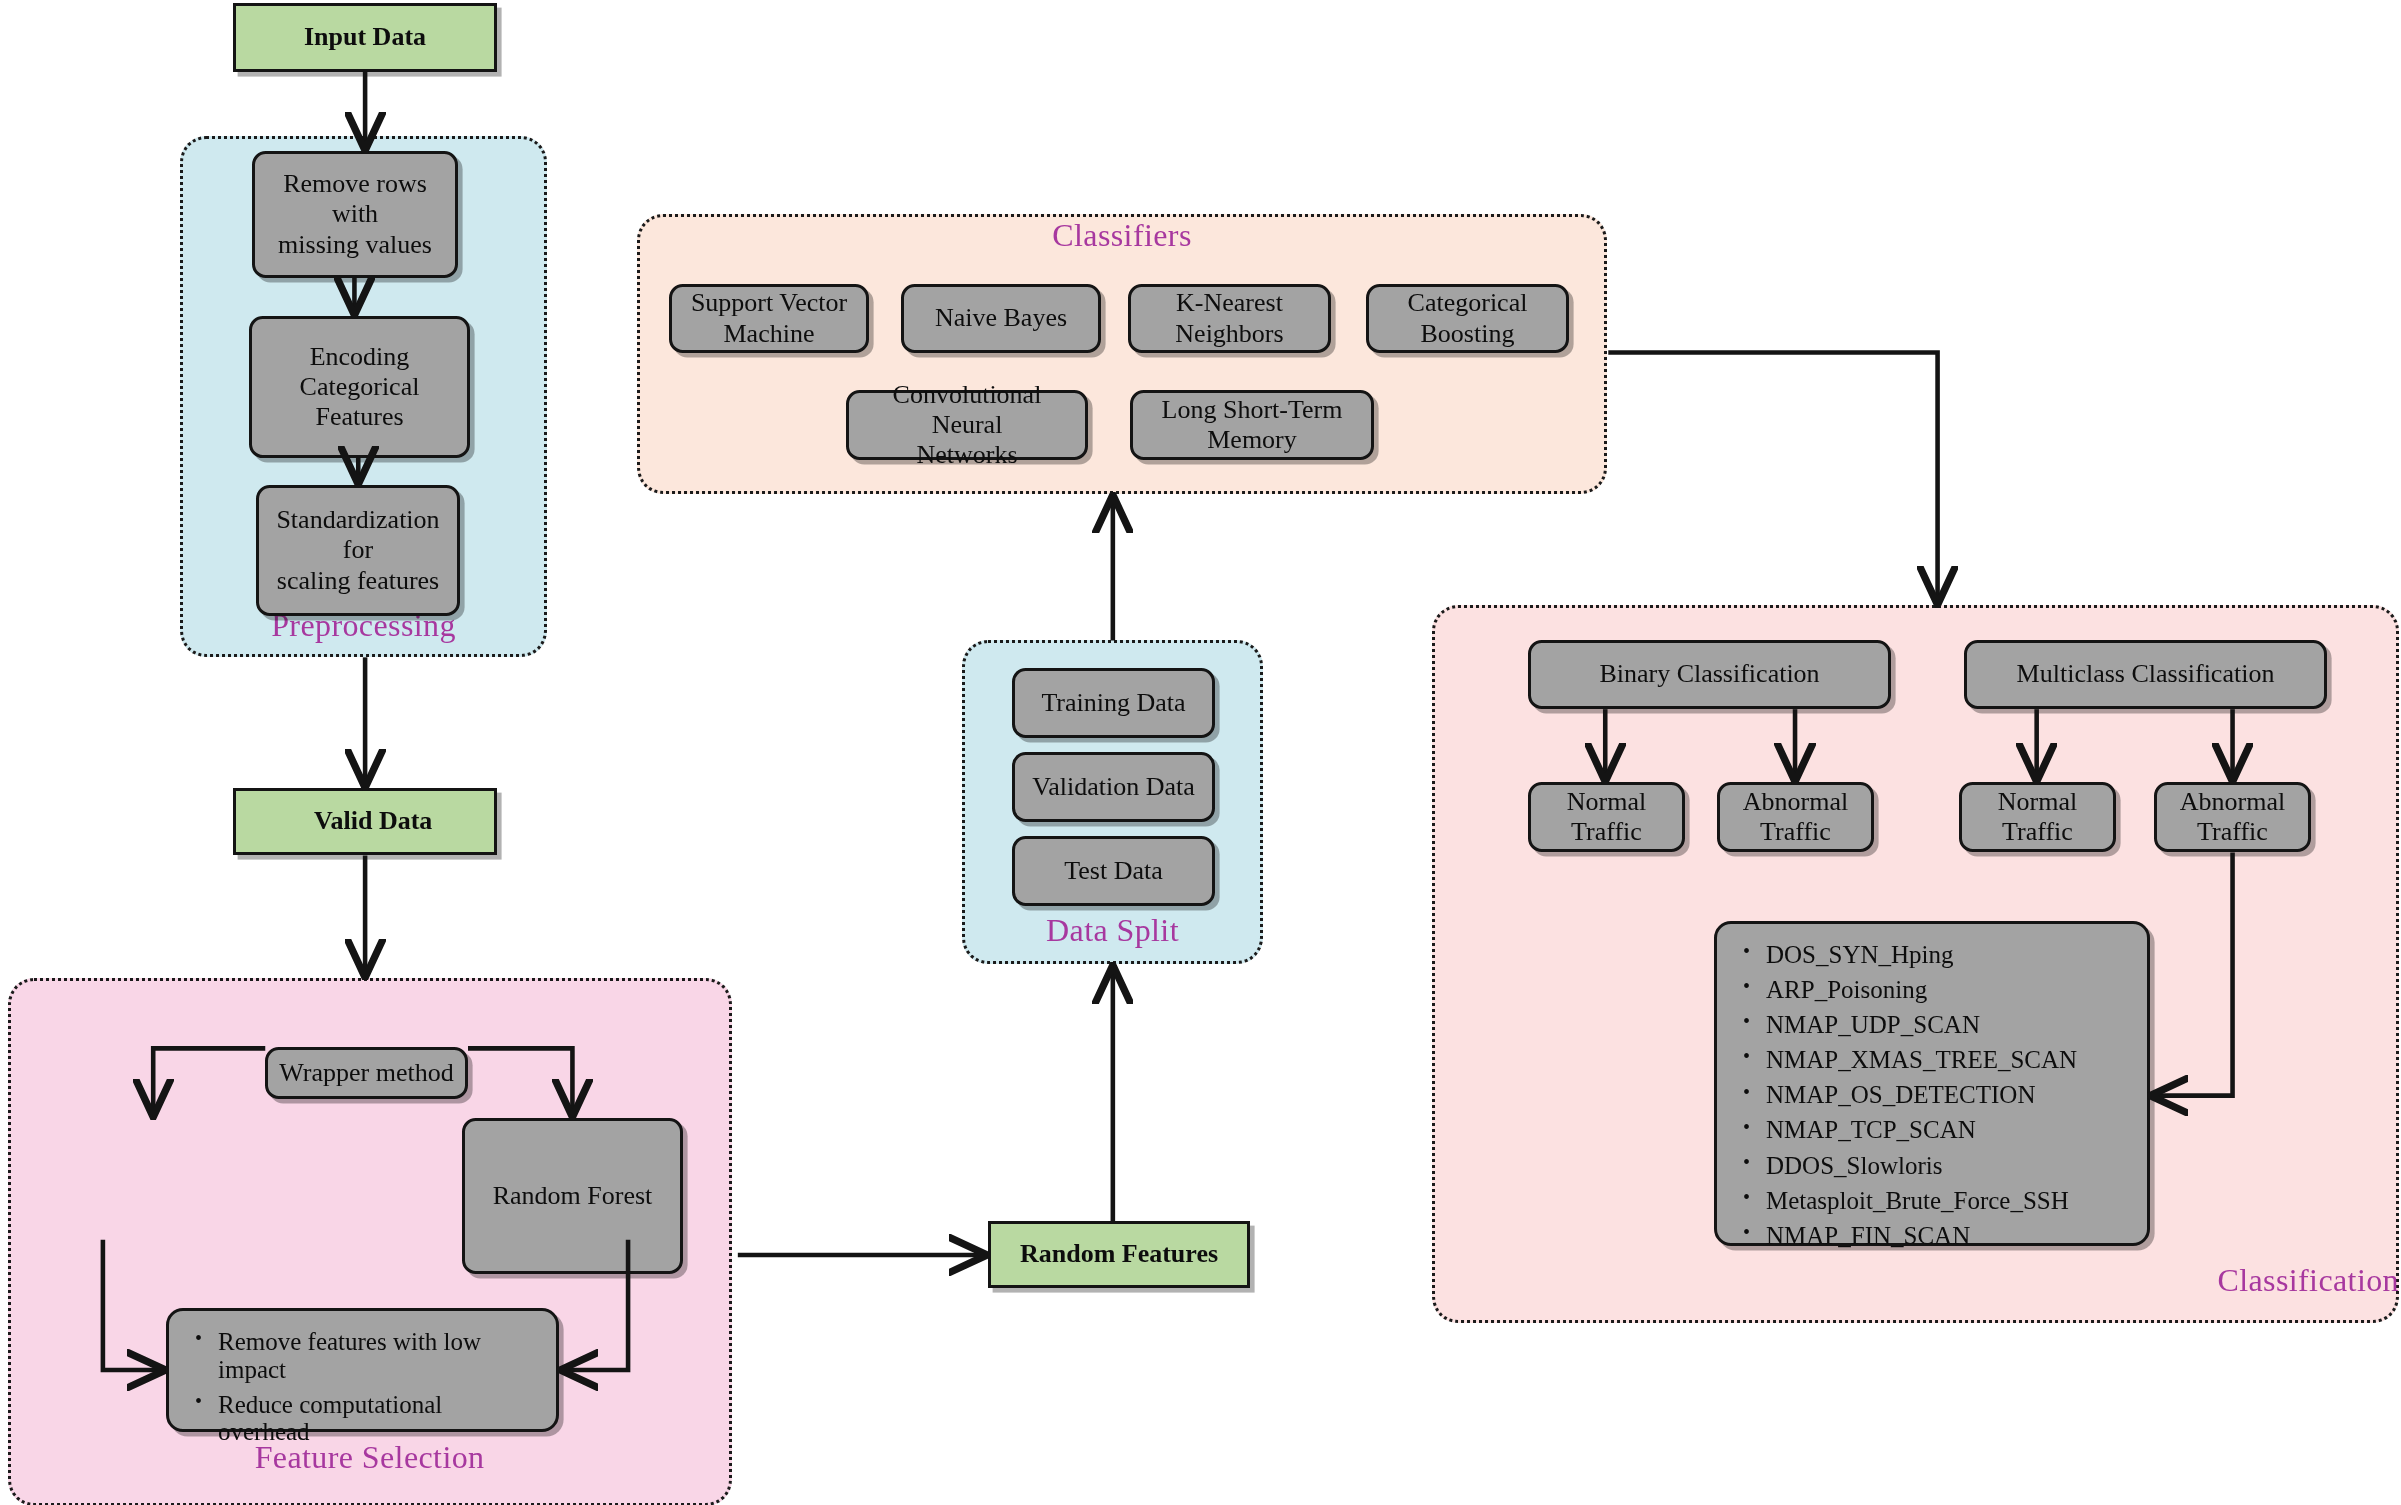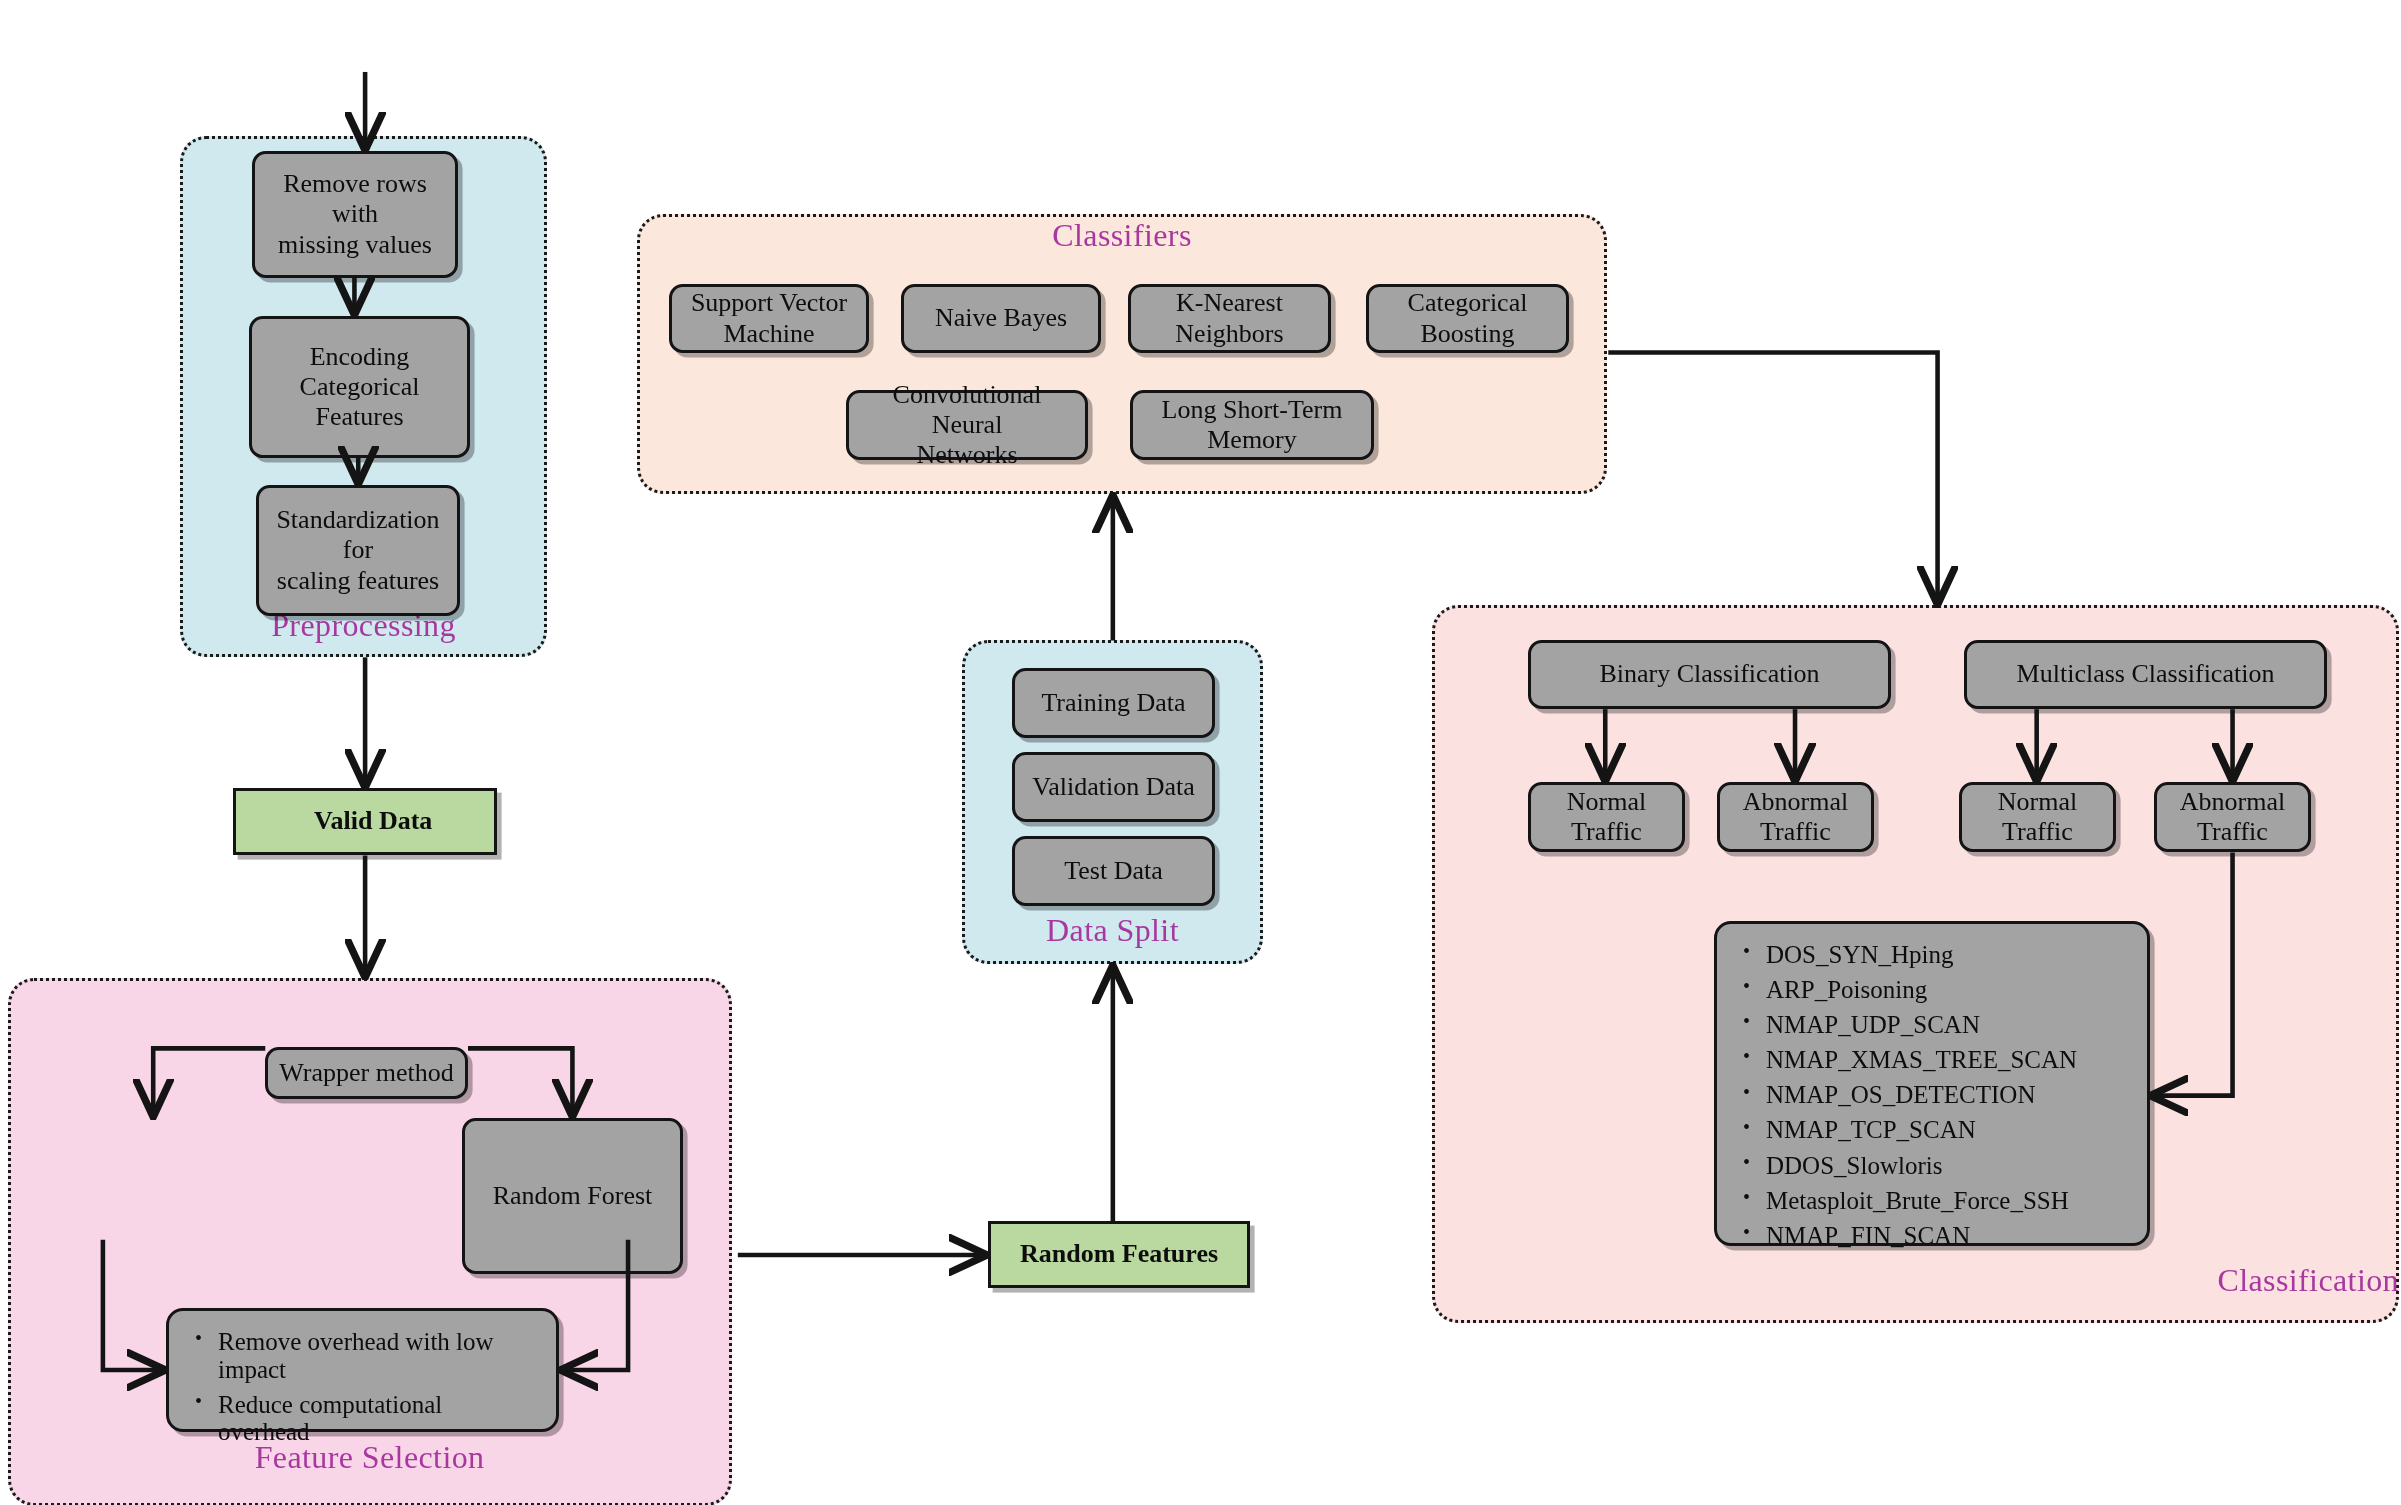--- a/index.html
+++ b/index.html
@@ -189,33 +189,34 @@
       <path d="M2929,1118 L2929,1437 L2828,1437"></path>
     </g>
   </svg>
 
   <div class="region-label" id="label-preprocessing">Preprocessing</div>
   <div class="region-label" id="label-featureselection">Feature Selection</div>
   <div class="region-label" id="label-datasplit">Data Split</div>
   <div class="region-label" id="label-classifiers">Classifiers</div>
   <div class="region-label" id="label-classification">Classification</div>
 
+  <div class="node green" id="node-input-data">Input Data</div>
 
   <div class="node" id="node-remove-rows">Remove  rows<br>with<br>missing values</div>
   <div class="node" id="node-encoding">Encoding<br>Categorical<br>Features</div>
   <div class="node" id="node-standardization">Standardization<br>for<br>scaling features</div>
 
   <div class="node green" id="node-valid-data">Valid Data</div>
 
   <div class="node" id="node-wrapper-method">Wrapper method</div>
   <div class="node" id="node-random-forest">Random Forest</div>
 
   <div class="node listbox bullets-wrap" id="node-remove-features">
     <ul>
-      <li>Remove overhead with low impact</li>
+      <li>Remove features with low impact</li>
       <li>Reduce computational overhead</li>
     </ul>
   </div>
 
   <div class="node" id="node-training-data">Training Data</div>
   <div class="node" id="node-validation-data">Validation Data</div>
   <div class="node" id="node-test-data">Test Data</div>
 
   <div class="node green" id="node-optimal-features">Random Features</div>
 

